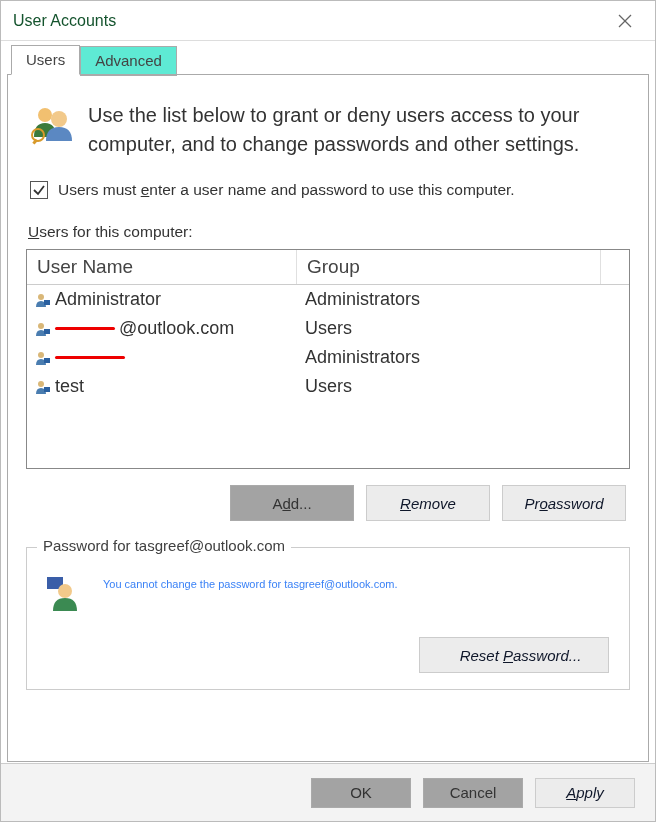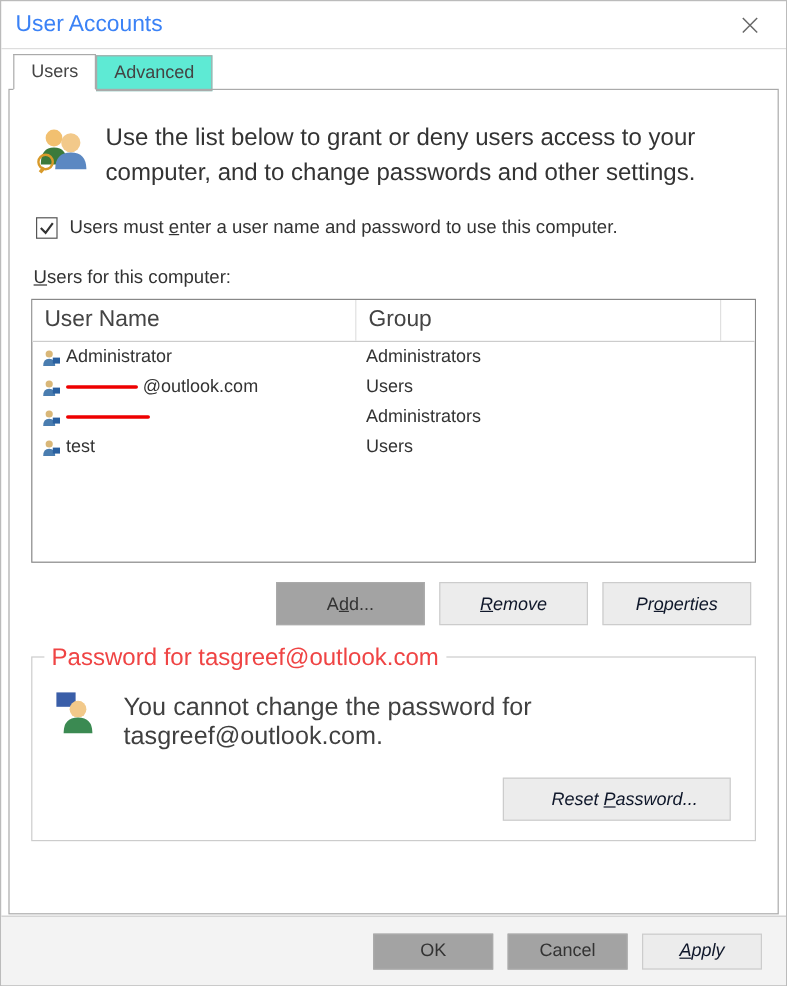--- a/index.html
+++ b/index.html
@@ -15,22 +15,22 @@
     }
     .titlebar {
       height: 40px;
       display: flex;
       align-items: center;
       justify-content: space-between;
       padding: 0 10px 0 12px;
       border-bottom: 1px solid #ddd;
     }
     .titlebar .title {
-      color: #3b82f6;
-      font-size: 19px;
+      color: #14532d;
+      font-size: 16px;
     }
     .close-btn {
       width: 40px;
       height: 30px;
       display: flex;
       align-items: center;
       justify-content: center;
       cursor: default;
     }
     .close-btn svg { width: 14px; height: 14px; }
@@ -103,21 +103,21 @@
       border-bottom: 1px solid #ccc;
       background: #fff;
       font-size: 19px;
       color: #444;
     }
     .col-user { width: 270px; padding: 6px 10px; border-right: 1px solid #e0e0e0; }
     .col-group { flex: 1; padding: 6px 10px; border-right: 1px solid #e0e0e0; }
     .col-spacer { width: 28px; }
     .list-row {
       display: flex;
-      font-size: 15px;
+      font-size: 18px;
       padding: 4px 0;
       align-items: center;
     }
     .list-row .c1 { width: 270px; padding: 0 8px; display: flex; align-items: center; gap: 4px; }
     .list-row .c2 { flex: 1; padding: 0 8px; }
     .usericon { width: 16px; height: 16px; display:inline-flex; flex-shrink:0; }
     .redacted {
       display: inline-block;
       background: #e00;
       height: 3px;
@@ -148,32 +148,32 @@
       margin-top: 26px;
       padding: 18px 16px 16px 16px;
       position: relative;
     }
     .groupbox .legend {
       position: absolute;
       top: -11px;
       left: 10px;
       background: #fff;
       padding: 0 6px;
-      font-size: 20px;
-      color: #ef4444;
+      font-size: 15px;
+      color: #404040;
     }
     .pwrow {
       display: flex;
       gap: 22px;
       align-items: flex-start;
       margin-bottom: 22px;
       margin-top: 6px;
     }
     .pwrow .icon { width: 38px; flex-shrink:0; margin-top:2px; }
-    .pwrow .msg { font-size: 21px; color: #404040; padding-top: 6px; }
+    .pwrow .msg { font-size: 11px; color: #3b82f6; padding-top: 6px; }
 
     .bottom-bar {
       position: absolute;
       bottom: 0; left: 0; right: 0;
       height: 58px;
       border-top: 1px solid #ccc;
       background: #f3f3f3;
       display: flex;
       justify-content: flex-end;
       align-items: center;
@@ -286,21 +286,21 @@
             <span>test</span>
           </div>
           <div class="c2">Users</div>
         </div>
       </div>
   </div>
 
   <div class="btn-row">
     <button class="win"><span>A</span><span class="acc-u">d</span><span>d...</span></button>
     <button class="win disabled"><span></span><span class="acc-u">R</span><span>emove</span></button>
-    <button class="win disabled"><span>Pr</span><span class="acc-u">o</span><span>perties</span></button>
+    <button class="win disabled"><span>Pr</span><span class="acc-u">o</span><span>assword</span></button>
   </div>
 
   <div class="groupbox">
     <div class="legend">Password for tasgreef@outlook.com</div>
     <div class="pwrow">
       <div class="icon">
         <svg viewBox="0 0 38 38">
           <rect x="4" y="3" width="16" height="12" fill="#3a5ea8"></rect>
           <circle cx="22" cy="17" r="7" fill="#f2c98a"></circle>
           <path d="M10 37 Q10 24 22 24 Q34 24 34 37 Z" fill="#3b8a52"></path>

